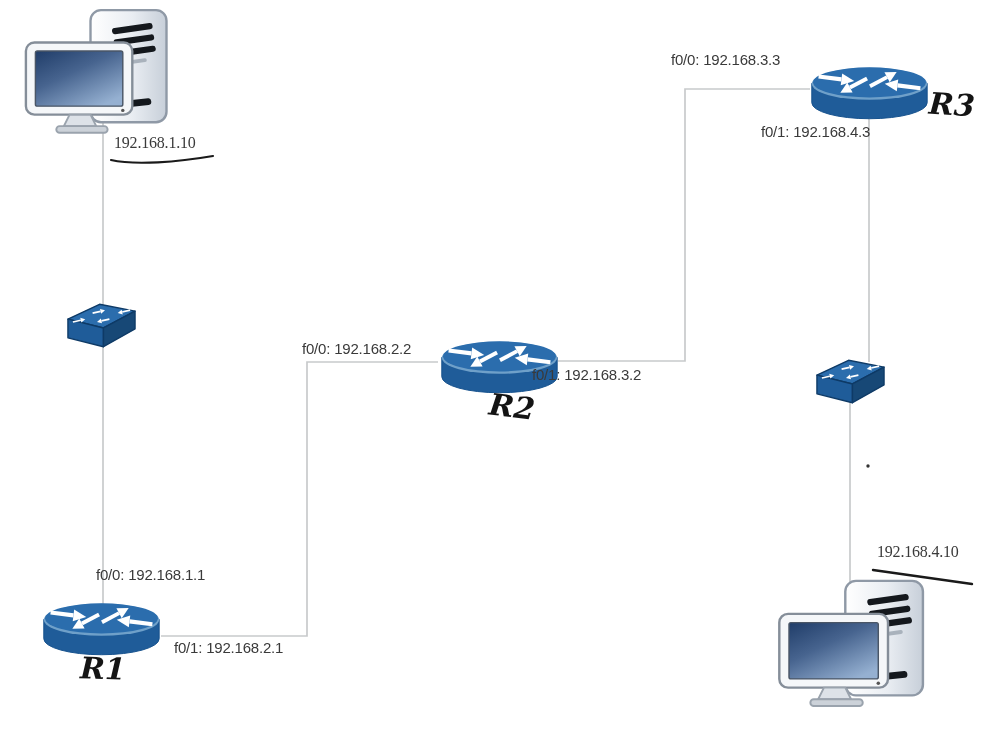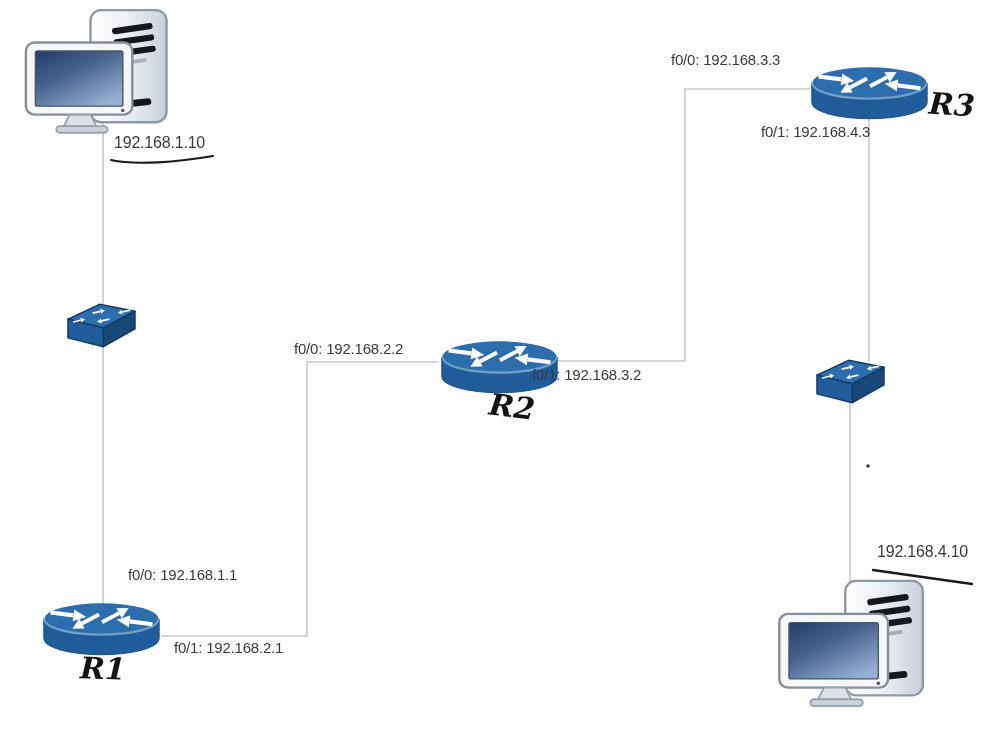--- a/index.html
+++ b/index.html
@@ -20,21 +20,21 @@
   }
   svg.layer{position:absolute;left:0;top:0;}
   .wire{fill:none;stroke:var(--wire-gray);stroke-width:1.7px;}
   .ink{fill:none;stroke:var(--ink);stroke-linecap:round;}
   .dev{position:absolute;}
   .lbl{
     position:absolute;color:var(--label-text);
     font-size:15px;line-height:18px;white-space:nowrap;
     letter-spacing:-0.2px;
   }
-  .lbl.ip{font-size:16px;}
+  .lbl.ip{font-size:16px;font-family:Liberation Serif, serif;}
   .hand{
     position:absolute;color:#141414;white-space:nowrap;
     font-family:"DejaVu Serif", serif;font-style:italic;font-weight:600;
     font-size:30px;line-height:30px;
   }
   .c-blue{fill:var(--device-blue);}
   .c-top{fill:var(--device-blue-top);}
   .c-side{fill:var(--device-blue-side);}
   .oln{stroke:var(--device-outline);stroke-width:1.4px;stroke-linejoin:round;}
 </style>
@@ -130,23 +130,23 @@
       <use href="#router-icon"></use>
     </svg>
   <svg class="dev" style="left:812px;top:356px" width="75" height="50">
       <use href="#switch-icon"></use>
     </svg>
   <svg class="dev" style="left:777px;top:577px" width="156" height="131">
       <use href="#pc-icon"></use>
     </svg>
 
   <div class="lbl ip" style="left:114px;top:134px">192.168.1.10</div>
-  <div class="lbl" style="left:128px;top:566px">f0/0: 192.168.1.1</div>
+  <div class="lbl" style="left:96px;top:566px">f0/0: 192.168.1.1</div>
   <div class="lbl" style="left:174px;top:639px">f0/1: 192.168.2.1</div>
-  <div class="lbl" style="left:294px;top:340px">f0/0: 192.168.2.2</div>
+  <div class="lbl" style="left:302px;top:340px">f0/0: 192.168.2.2</div>
   <div class="lbl" style="left:532px;top:366px">f0/1: 192.168.3.2</div>
   <div class="lbl" style="left:671px;top:51px">f0/0: 192.168.3.3</div>
   <div class="lbl" style="left:761px;top:123px">f0/1: 192.168.4.3</div>
   <div class="lbl ip" style="left:877px;top:543px">192.168.4.10</div>
 
   <div class="hand" style="left:80px;top:654px;transform:rotate(2deg)">R1</div>
   <div class="hand" style="left:489px;top:392px;transform:rotate(7deg)">R2</div>
   <div class="hand" style="left:929px;top:90px;transform:rotate(4deg)">R3</div>
 
 </div>

